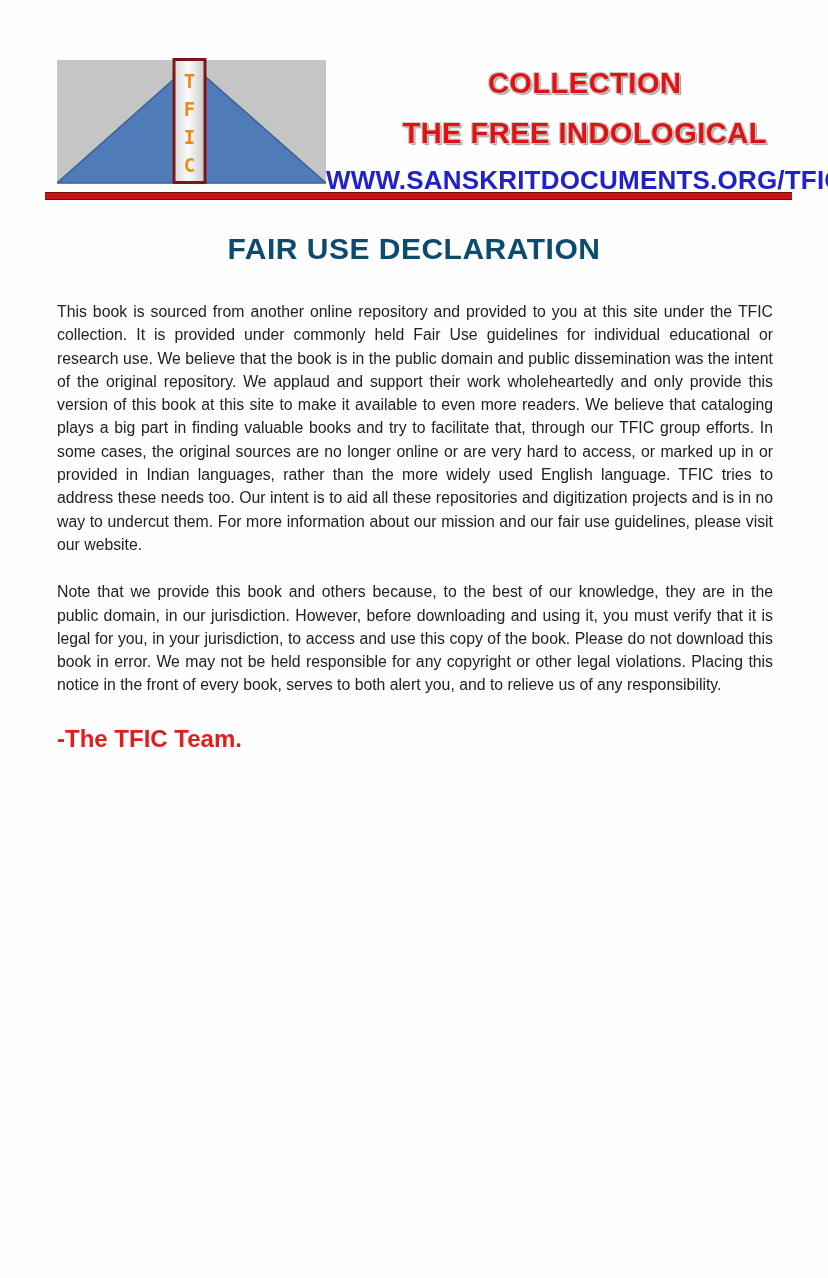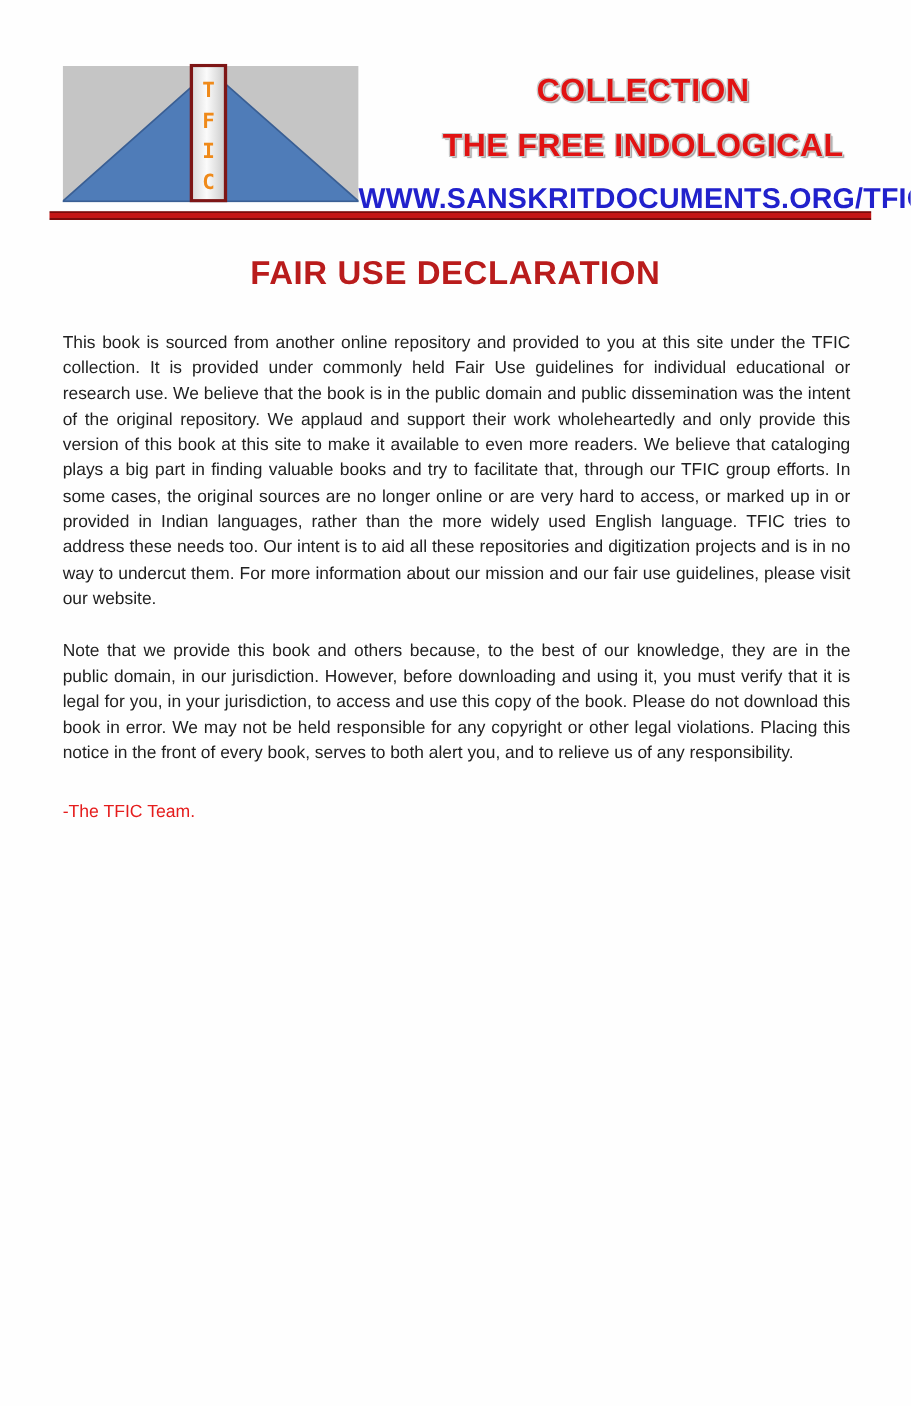--- a/index.html
+++ b/index.html
@@ -61,39 +61,39 @@
 
   
   .doc-title {
     position:absolute;
     top:232px;
     left:0;
     width:100%;
     text-align:center;
     font-size:30px;
     font-weight:bold;
-    color:#b91c1c;
+    color:#0c4a6e;
     letter-spacing:0.5px;
   }
   .doc-body {
     position:absolute;
     top:300px;
     left:57px;
     width:716px;
     font-size:15.8px;
     line-height:23.3px;
     text-align:justify;
     color:#212121;
   }
   .doc-body p { margin:0 0 24px 0; }
   .doc-body p.bold { font-weight:bold; }
   .signature {
     margin-top:30px;
-    font-size:16px;
-    font-weight:normal;
+    font-size:24px;
+    font-weight:bold;
     color:#e51c1c;
     text-align:left;
   }
 </style>
 </head>
 <body>
 
 <div class="page">
 
   <div class="header">

